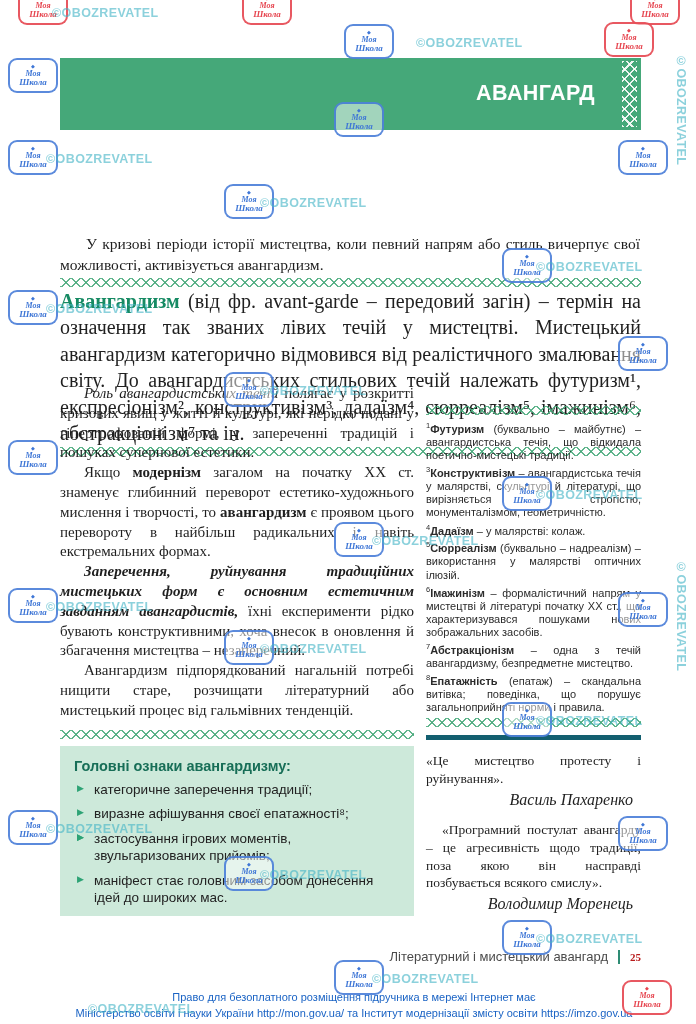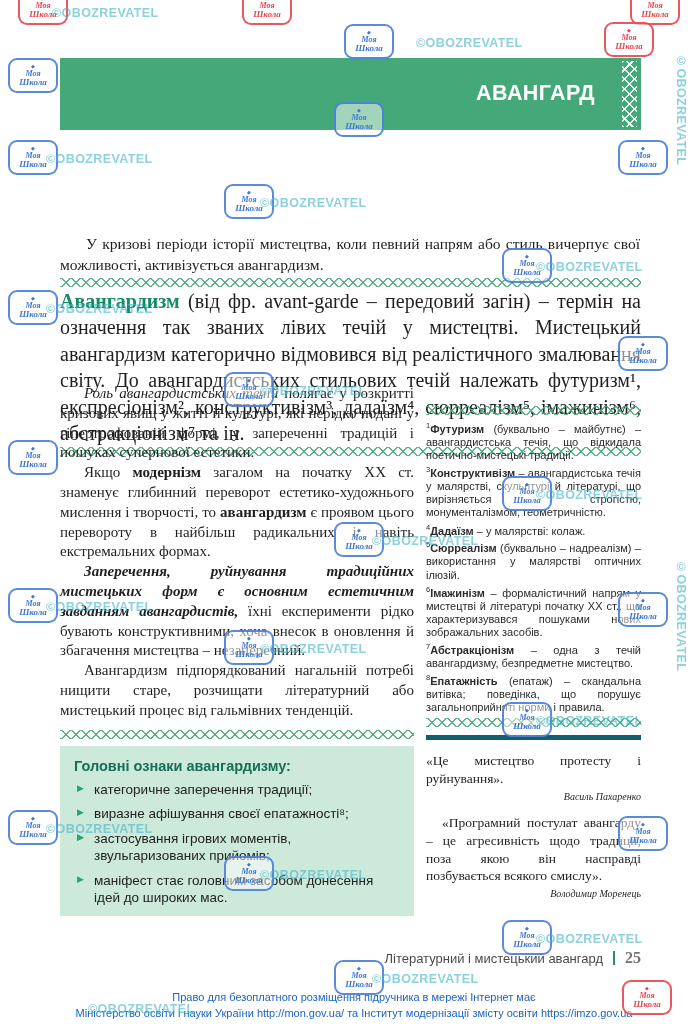--- a/index.html
+++ b/index.html
@@ -42,27 +42,27 @@
 
   
   .rightcol{position:absolute;left:426px;top:406px;width:215px;}
   .fnwrap{margin:6px 0 4px;}
   .fn{margin:0 0 3px;font-family:"Liberation Sans","DejaVu Sans",sans-serif;
       font-size:11px;line-height:1.2;text-align:justify;color:#2b2b2b;}
   .fn sup{font-size:7.5px;}
   .teal-bar{height:5px;background:#135f70;margin:8px 0 12px;}
   .quote{margin:0 0 2px;font-size:13.5px;line-height:1.32;text-align:justify;}
   .quote.indent{text-indent:16px;}
-  .quote-author{margin:3px 0 12px;font-size:10px;font-style:italic;text-align:right;}
+  .quote-author{margin:3px 8px 12px;font-size:16px;font-style:italic;text-align:right;}
 
   
   .pfooter{position:absolute;top:949px;right:55px;display:flex;align-items:center;gap:10px;}
   .pfooter .chapter{font-family:"Liberation Sans","DejaVu Sans",sans-serif;font-size:13px;color:#4a4a4a;}
   .pfooter .divider{width:2px;height:14px;background:#2e8c74;}
-  .pfooter .pnum{font-size:16px;color:#737373;font-weight:bold;}
+  .pfooter .pnum{font-size:11px;color:#b91c1c;font-weight:bold;}
   .notice{position:absolute;left:12px;right:0;top:990px;text-align:center;
         font-family:"Liberation Sans","DejaVu Sans",sans-serif;font-size:11px;line-height:1.45;color:#1a63c4;}
   .notice .url{text-decoration:none;color:#1a63c4;}
 
   
   .wm-layer{position:absolute;inset:0;z-index:10;pointer-events:none;}
   .wm{position:absolute;}
   .wm-badge{width:46px;height:31px;border:2px solid rgba(62,118,214,.85);border-radius:9px;
         background:rgba(255,255,255,.5);display:flex;flex-direction:column;align-items:center;
         justify-content:center;line-height:1;}

